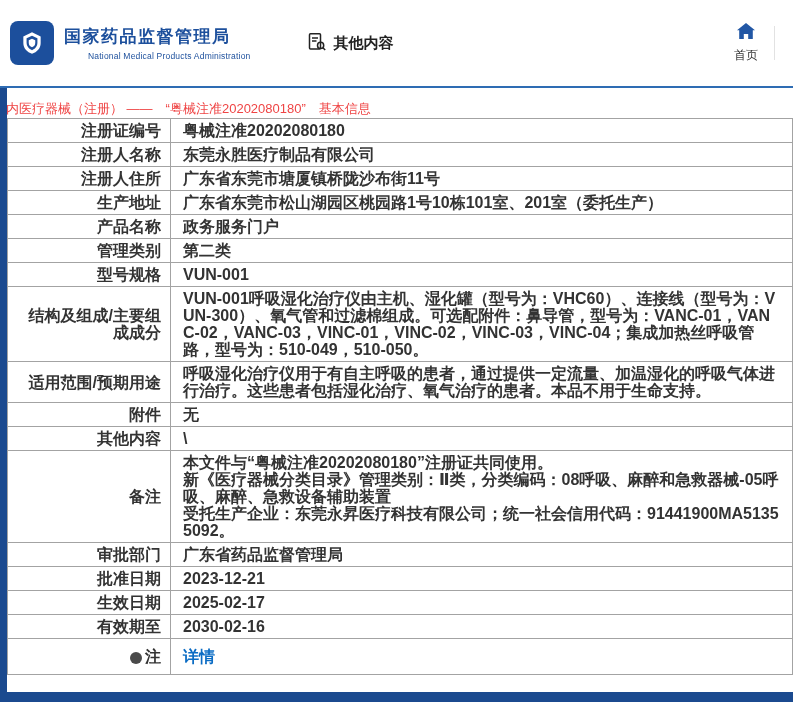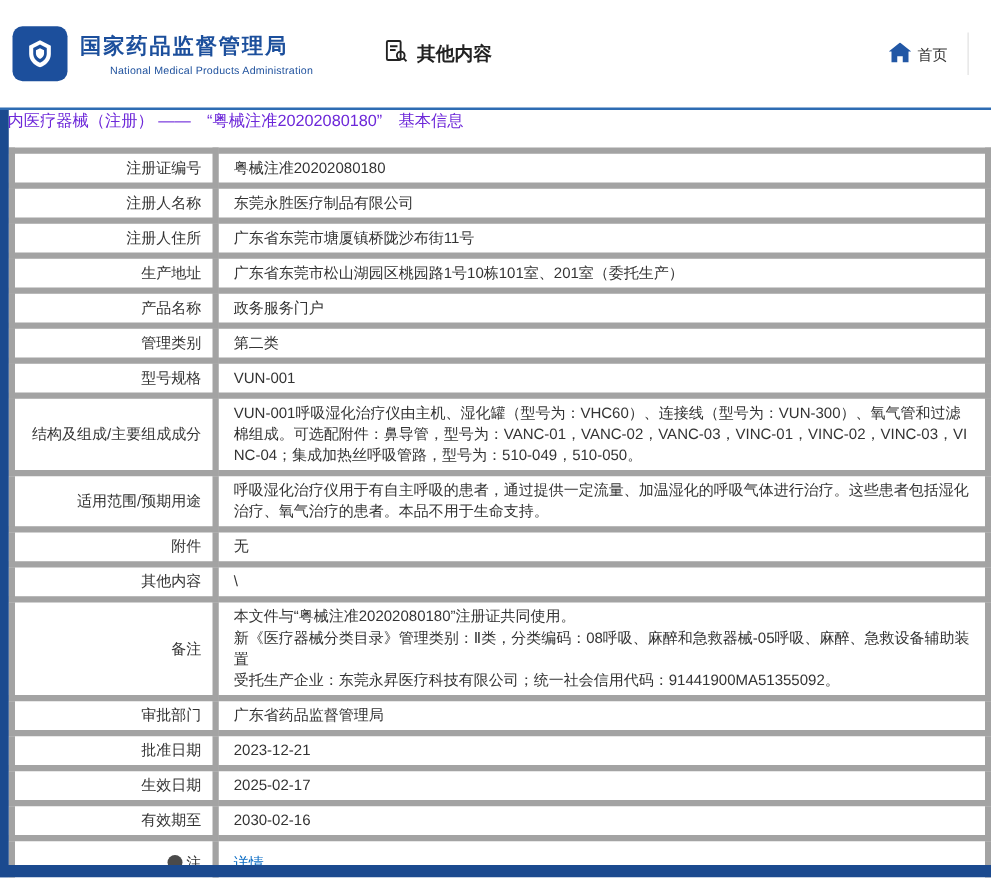--- a/index.html
+++ b/index.html
@@ -7,31 +7,31 @@
         font-family:"Liberation Sans","DejaVu Sans",sans-serif;}
 
   
   .site-header{height:86px;display:flex;align-items:center;padding:0 18px 0 10px;box-sizing:border-box;background:#fff;}
   .logo{display:flex;align-items:center;gap:10px;}
   .logo-badge{width:44px;height:44px;background:#1c4f9c;border-radius:8px;display:flex;align-items:center;justify-content:center;flex:0 0 auto;}
   .logo-text .cn{font-size:17px;font-weight:700;color:#1c4f9c;letter-spacing:1.5px;}
   .logo-text .en{font-size:8.5px;color:#1c4f9c;margin-top:3px;letter-spacing:.2px;margin-left:24px;}
   .section-title{display:flex;align-items:center;gap:7px;margin-left:56px;font-size:15px;font-weight:700;color:#222;}
   .top-nav{margin-left:auto;display:flex;align-items:center;}
-  .nav-item{display:flex;flex-direction:row;align-items:flex-end;gap:5px;font-size:12px;color:#333;text-decoration:none;padding:0 16px;cursor:pointer;}
+  .nav-item{display:flex;flex-direction:column;align-items:center;gap:5px;font-size:12px;color:#333;text-decoration:none;padding:0 16px;cursor:pointer;}
   .nav-divider{width:1px;height:34px;background:#e2e2e2;}
   .header-line{height:2px;background:#2e6cb3;}
 
   
-  .breadcrumb{height:30px;display:flex;align-items:flex-start;font-size:13px;color:#6d28d9;padding-left:12px;overflow:hidden;white-space:nowrap;}
+  .breadcrumb{height:30px;display:flex;align-items:flex-end;font-size:13px;color:#ef4444;padding-left:12px;overflow:hidden;white-space:nowrap;}
   .breadcrumb .bc-text{margin-left:-6px;}
 
   
   .info-table{margin-left:7px;width:786px;border-collapse:collapse;table-layout:fixed;}
-  .info-table th,.info-table td{border:5px solid #a3a3a3;font-size:12px;line-height:17px;color:#333;font-weight:400;box-sizing:border-box;}
+  .info-table th,.info-table td{border:1px solid #a3a3a3;font-size:16px;line-height:17px;color:#333;font-weight:700;box-sizing:border-box;}
   .info-table th{width:163px;text-align:right;padding:3px 9px;vertical-align:middle;background:#fff;}
   .info-table td{text-align:left;padding:3px 12px;vertical-align:middle;white-space:pre-line;word-break:break-all;}
   .info-table tr.note-row th,.info-table tr.note-row td{padding-top:9px;padding-bottom:9px;}
   .detail-link{color:#0b6cc4;text-decoration:none;cursor:pointer;margin-top:20px;}
   .note-dot{display:inline-block;width:12px;height:12px;border-radius:50%;background:#4a4a4a;margin-right:3px;vertical-align:-2px;}
 
   
   .left-strip{position:absolute;left:0;top:88px;bottom:0;width:7px;background:#1b4a8f;z-index:4;}
   .footer-bar{position:absolute;left:0;right:0;bottom:0;height:10px;background:#1b4a8f;z-index:5;}
 </style>

